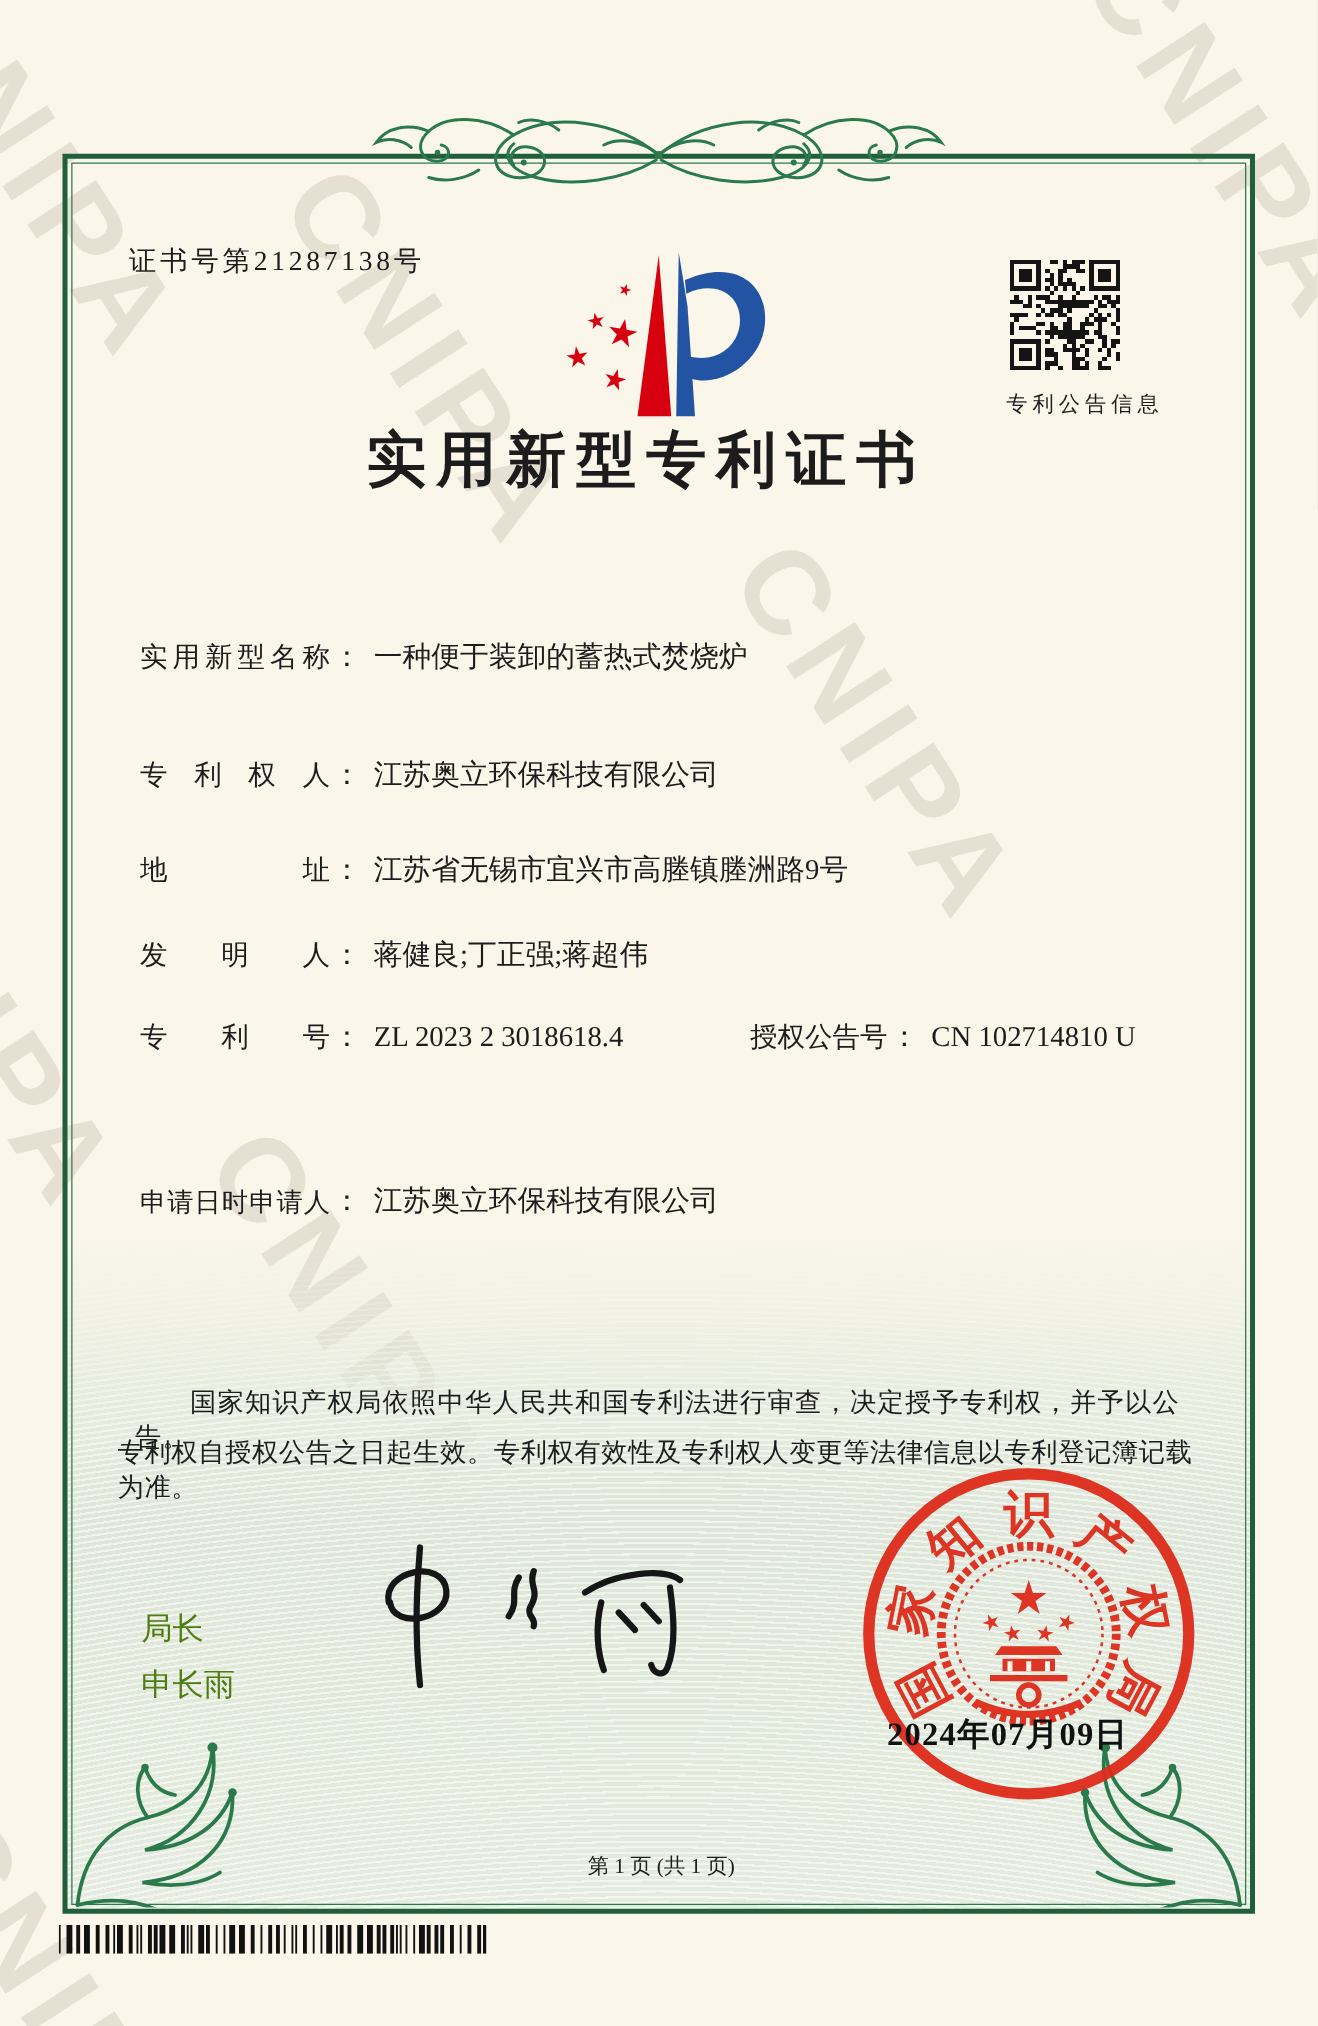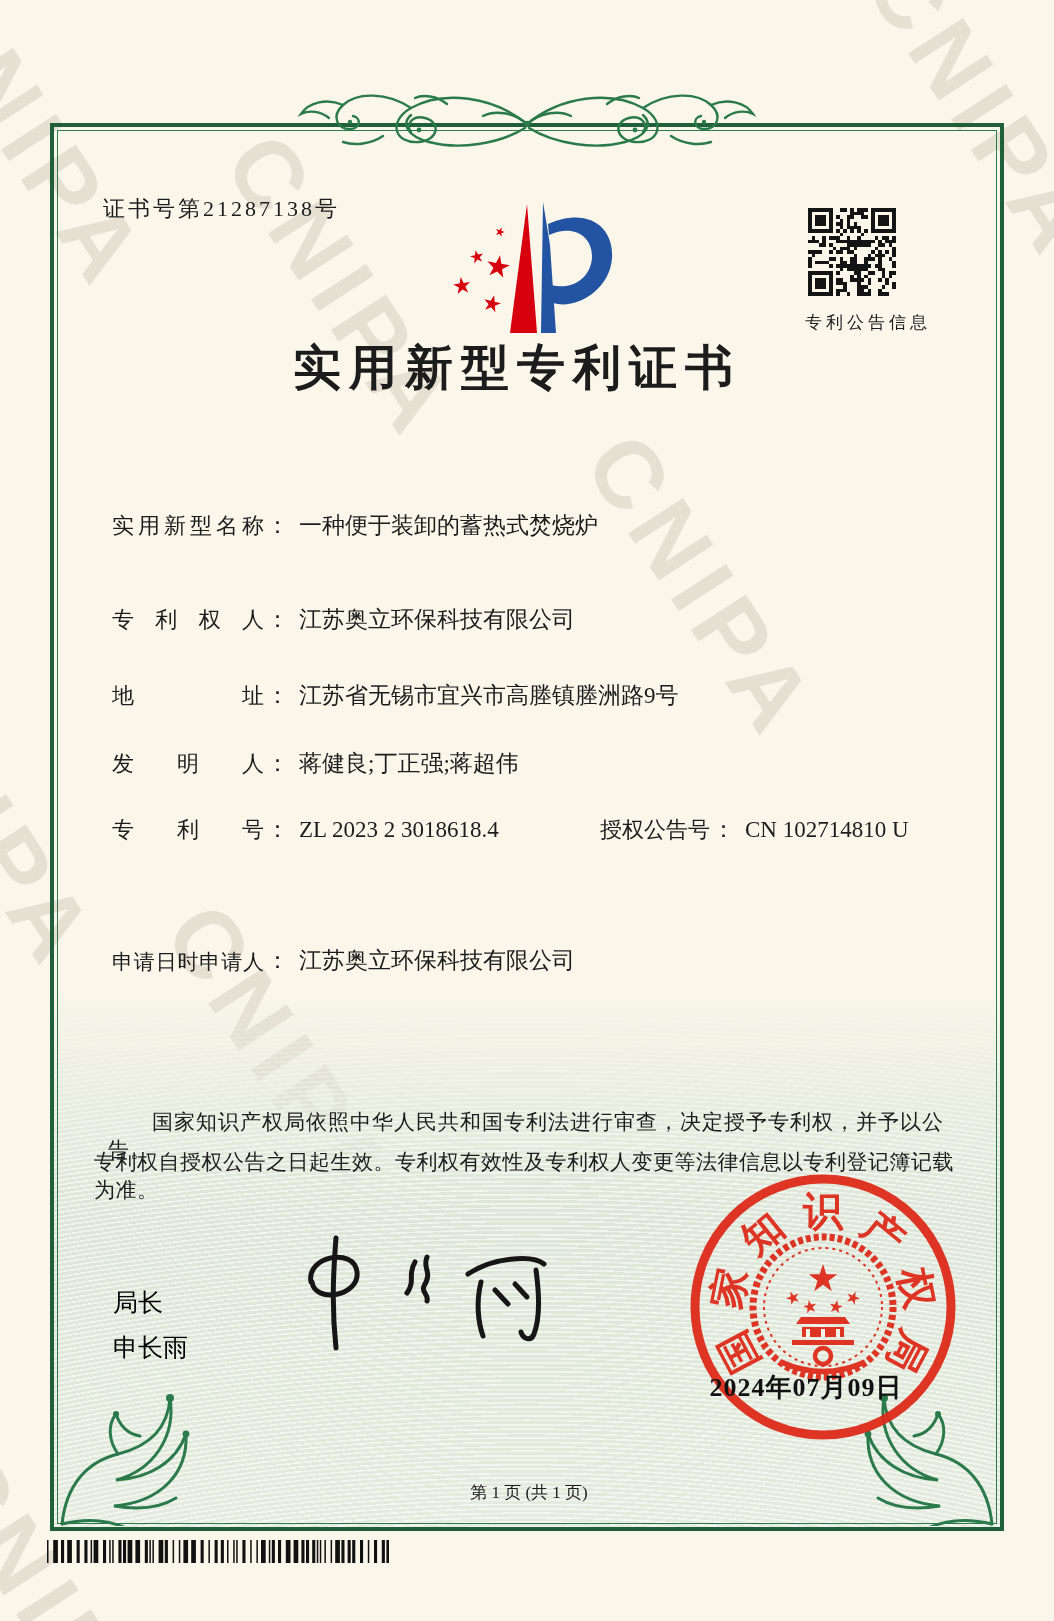--- a/index.html
+++ b/index.html
@@ -48,21 +48,21 @@
   .lbl2{display:inline-block;font-size:22px;}
 
   
   .stmt{position:absolute;left:94px;width:872px;font-size:21px;z-index:5;
         font-family:"Liberation Serif","DejaVu Serif",serif;}
   .stmt.l1{top:1108px;text-indent:44px;letter-spacing:1px;margin-left:14px;}
   .stmt.l2{top:1148px;letter-spacing:.5px;}
 
   
   .sig-label{position:absolute;left:113px;font-size:25px;z-index:5;
-             font-family:"Liberation Sans","DejaVu Sans",sans-serif;color:#000000;}
+             font-family:"Liberation Sans","DejaVu Sans",sans-serif;color:#4d7c0f;}
   .sig-svg{position:absolute;left:296px;top:1230px;z-index:5;}
   .seal{position:absolute;left:687px;top:1171px;z-index:5;opacity:.95;}
   .seal-date{position:absolute;left:690px;top:1370px;width:232px;text-align:center;
              font-size:26px;font-weight:600;letter-spacing:1px;color:#111;z-index:6;}
 
   
   .page-num{position:absolute;left:0;top:1481px;width:1034px;text-align:center;
             font-size:17px;z-index:5;padding-left:24px;}
   .barcode{position:absolute;left:47px;top:1540px;z-index:5;}
 </style>

